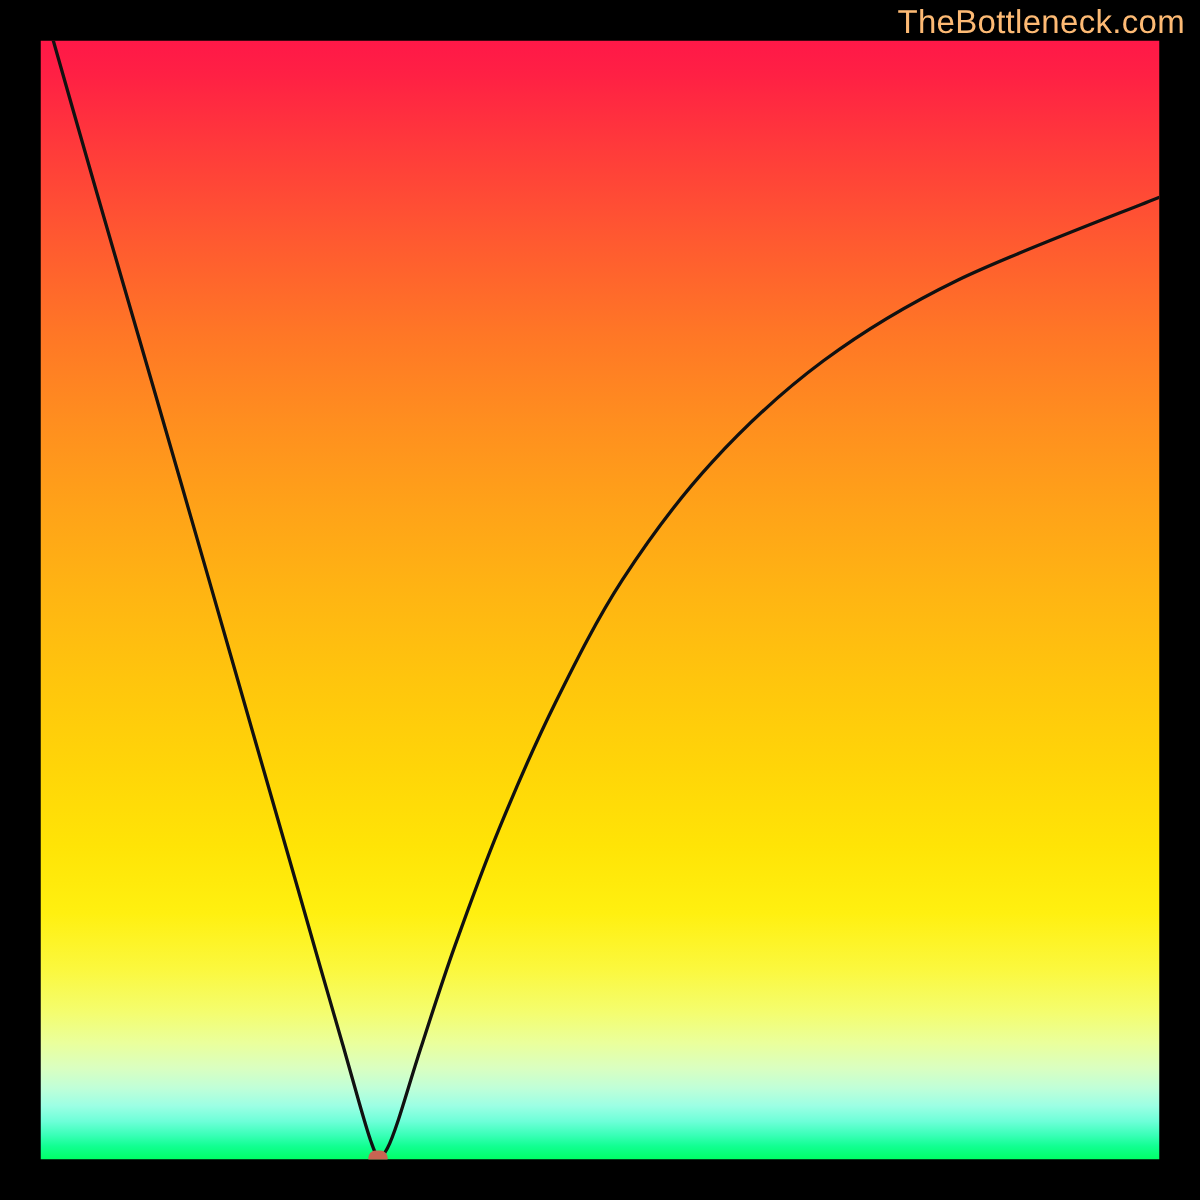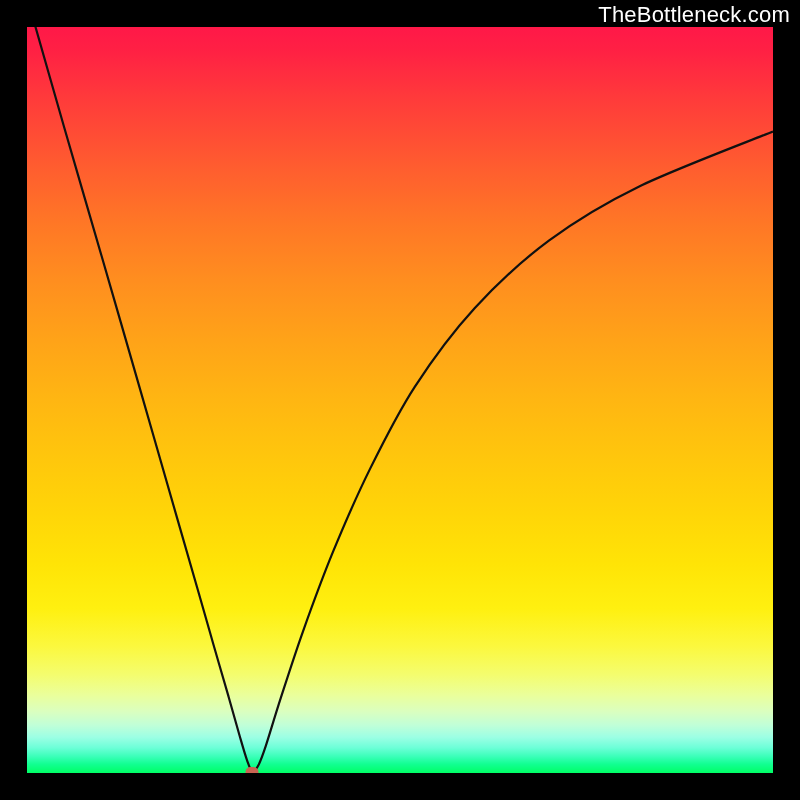--- a/index.html
+++ b/index.html
@@ -7,21 +7,21 @@
     width: 800px;
     height: 800px;
     background: #000;
     position: relative;
     font-family: Arial, Helvetica, sans-serif;
   }
   .watermark {
     position: absolute;
     top: 2px;
     right: 10px;
-    color: #ffffff;
+    color: #fdba74;
     font-size: 22px;
     font-weight: 500;
     z-index: 10;
     letter-spacing: 0.2px;
   }
   .plot-area {
     position: absolute;
     left: 27px;
     top: 27px;
     width: 746px;

